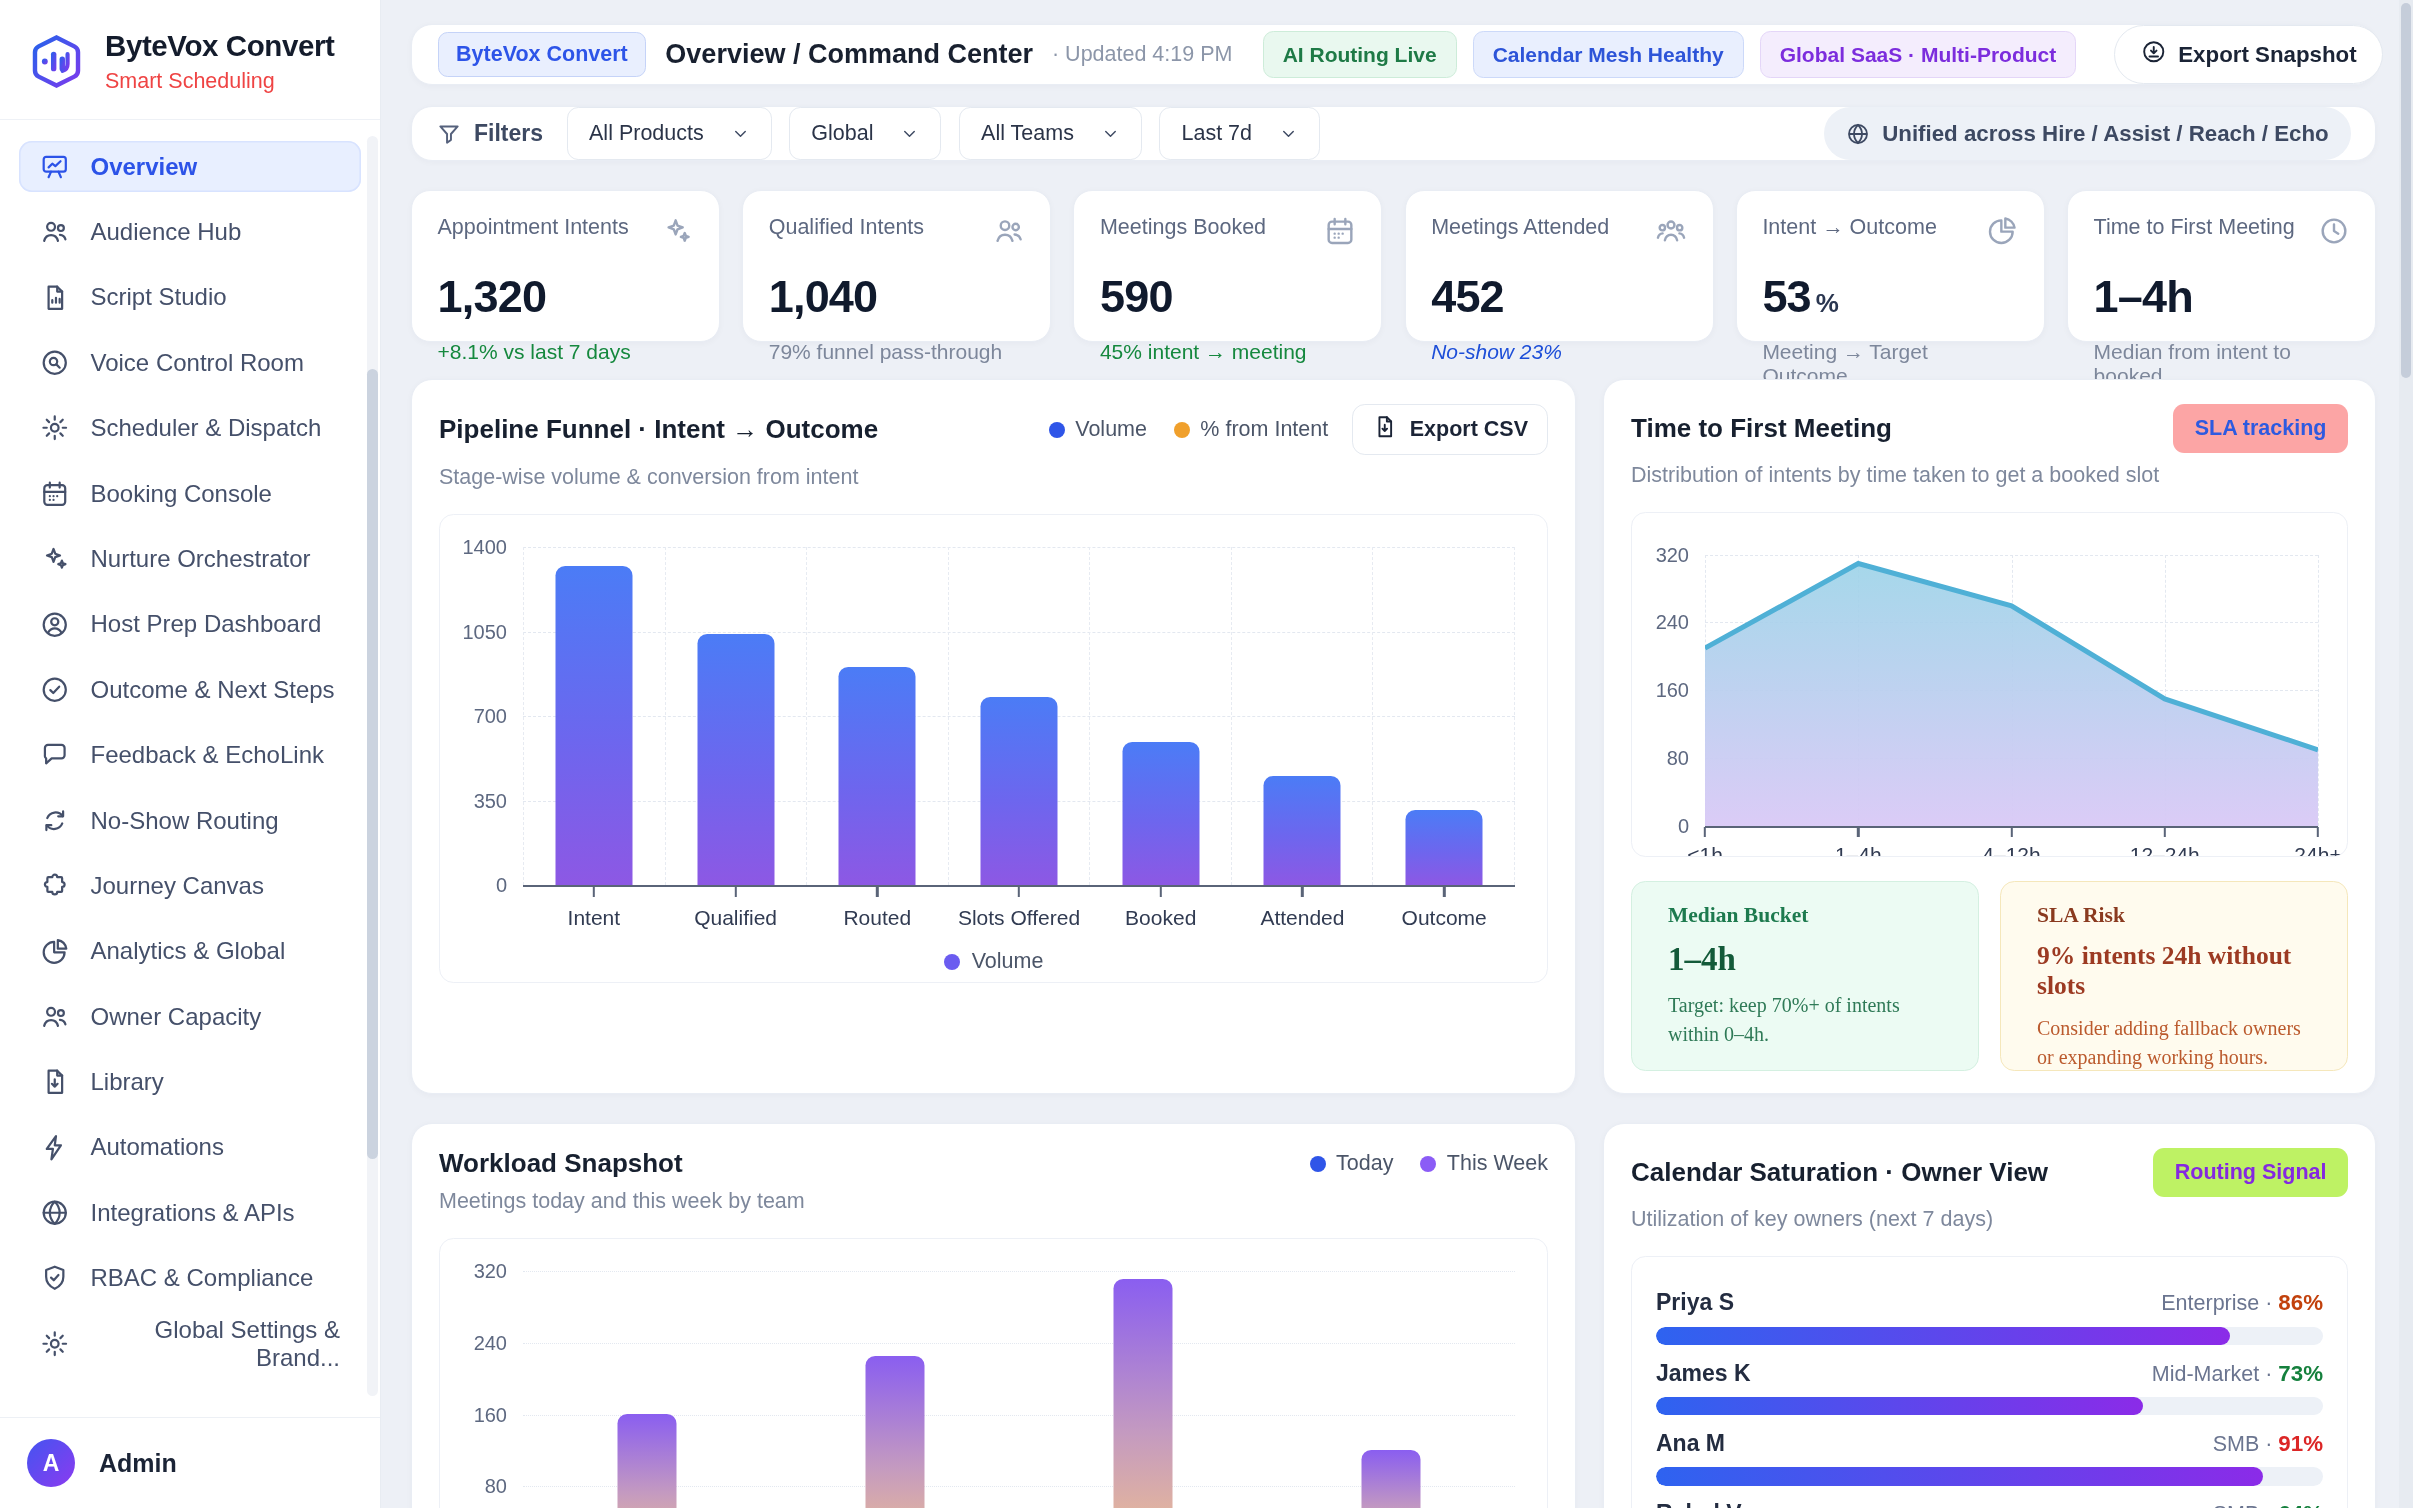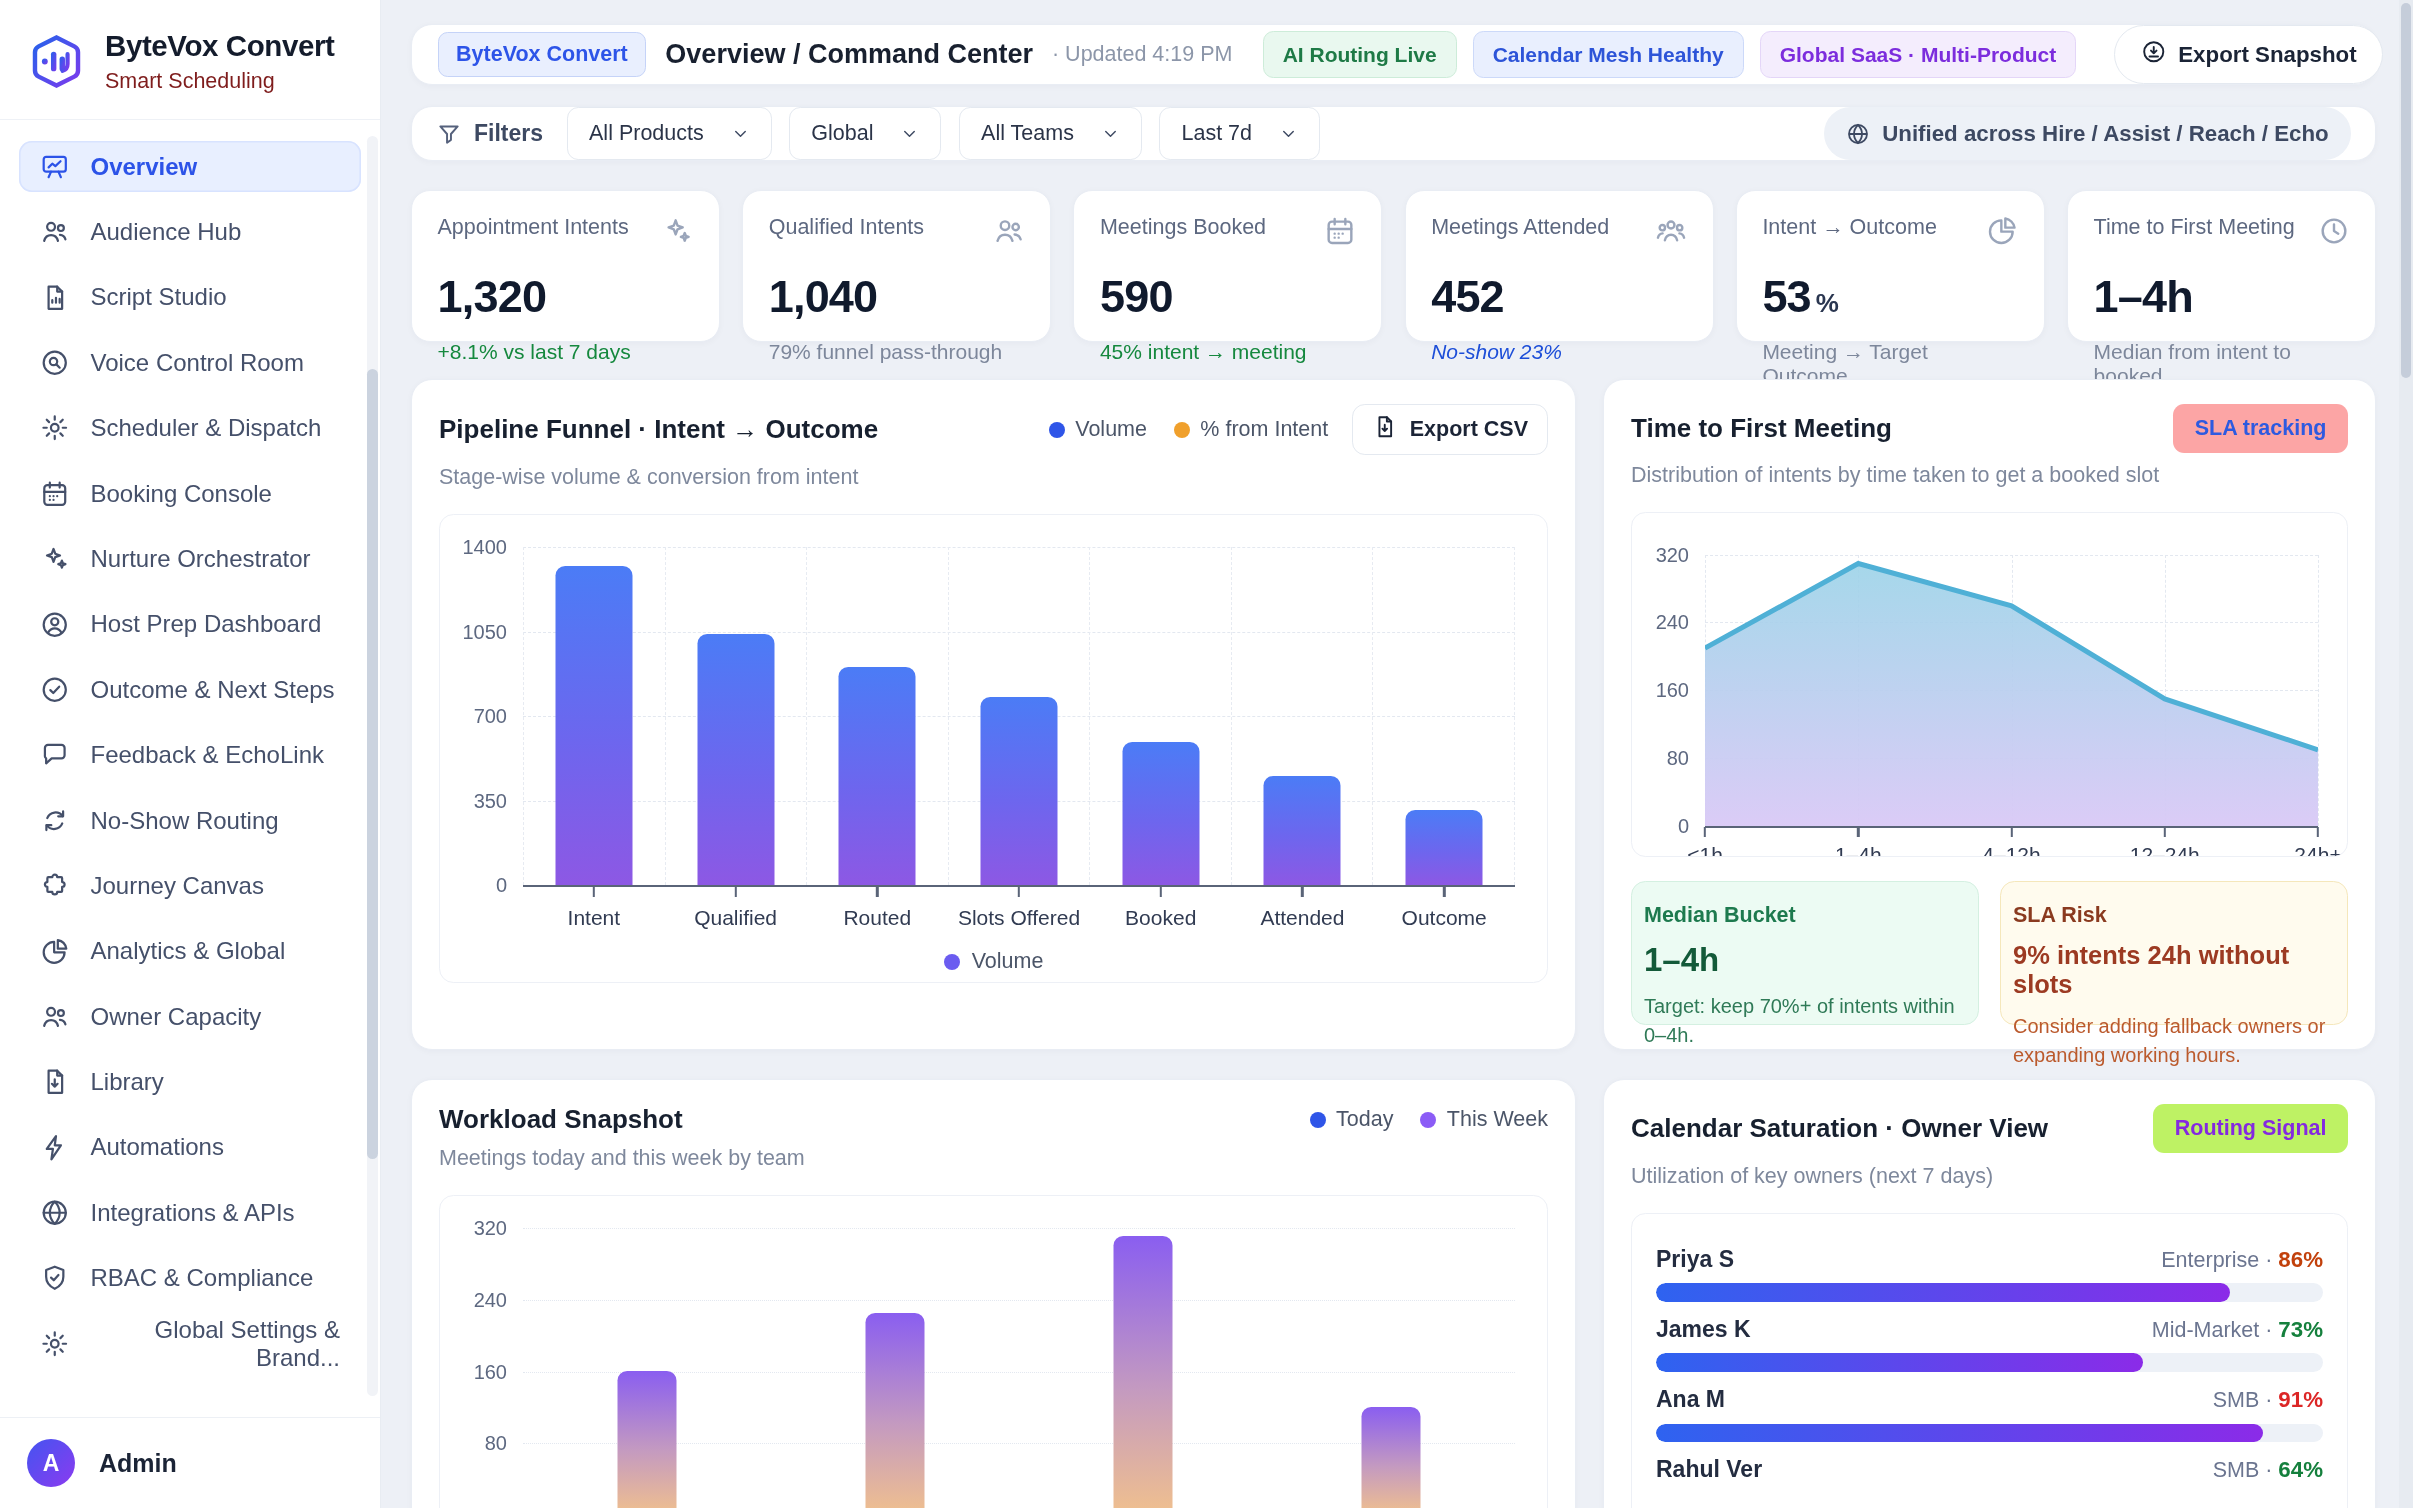--- a/index.html
+++ b/index.html
@@ -5,21 +5,21 @@
   * { margin:0; padding:0; box-sizing:border-box; }
   html,body { width:2413px; height:1508px; overflow:hidden; }
   body { background:#edf0f6; font-family:"Liberation Sans", sans-serif; color:#1a2233; }
   .app { display:flex; width:100%; height:100%; }
 
   
   .sidebar { width:381px; flex-shrink:0; background:#fff; border-right:1.6px solid #e8ecf2; display:flex; flex-direction:column; position:relative; }
   .logo-row { display:flex; align-items:center; gap:19px; padding:29px 27px 25.5px; border-bottom:1.6px solid #eef1f6; }
   .logo-badge { width:59px; height:59px; flex-shrink:0; }
   .logo-title { font-size:29.5px; font-weight:700; color:#141c2c; letter-spacing:-0.4px; }
-  .logo-sub { font-size:21.5px; color:#7f1d1d; margin-top:5.6px; }
+  .logo-sub { font-size:21.5px; color:#ef4444; margin-top:5.6px; }
   .nav { flex:1; padding:21px 19px 0; overflow:hidden;text-align:right; }
   .nav-item { display:flex; align-items:center; gap:21px; height:51px; margin-bottom:14.4px; padding:0 21px; border-radius:12.8px; color:#45506a; font-size:24px; cursor:pointer; }
   .nav-item .nicon { display:flex; }
   .nav-item svg { width:29.5px; height:29.5px; }
   .nav-item.active { background:#e8efff; box-shadow:inset 0 0 0 1.6px #d8e3ff; color:#2c53e8; font-weight:700; }
   .side-track { position:absolute; right:2.4px; top:136px; bottom:112px; width:10.4px; border-radius:6.4px; background:#f1f3f7; }
   .side-thumb { position:absolute; right:2.4px; top:369px; width:10.4px; height:790px; border-radius:6.4px; background:#cbd3df; }
   .sidebar-footer { border-top:1.6px solid #edf0f5; padding:21px 27px; display:flex; align-items:center; gap:24px; background:#fff; }
   .avatar { width:48px; height:48px; border-radius:50%; background:linear-gradient(135deg,#4454f0,#8b3bf0); color:#fff; font-weight:700; font-size:23px; display:flex; align-items:center; justify-content:center; }
   .admin-label { font-size:25px; font-weight:700; color:#1b2436; }
@@ -93,21 +93,21 @@
   .funnel-bar { width:77px; background:linear-gradient(180deg,#4b7cf6 0%, #6d66ee 55%, #8d58e4 100%); }
   .work-bar { width:59px; background:linear-gradient(180deg,#8a5ef0 0%, #c49ac0 55%, #f0c08e 100%); }
   .xlabels { position:absolute; display:flex; }
   .xl { flex:1; text-align:center; font-size:21px; color:#313b52; }
   .plot-legend { position:absolute; left:0; right:0; display:flex; justify-content:center; align-items:center; gap:12px; font-size:21.5px; color:#4b5568; }
   .area-svg { position:absolute; }
   .vgrid { position:absolute; width:0; border-left:1.6px dashed #e3e8f0; }
   .tfm-xl { position:absolute; transform:translateX(-50%); font-size:21px; color:#313b52; white-space:nowrap; }
 
   .mini-cards { display:flex; gap:21px; margin-top:24px; }
-  .mini { flex:1; border-radius:14.4px; padding:21px 12px; height:144px; }
+  .mini { flex:1; border-radius:14.4px; padding:21px 36px; height:190px;font-family:Liberation Serif, serif; }
   .mini.green { background:#ecfbf3; border:1.6px solid #d4f0e1; }
   .mini.amber { background:#fffbee; border:1.6px solid #f5e7bb; }
   .mini-title { font-size:21.5px; font-weight:700; }
   .mini.green .mini-title { color:#1d7a4e; }
   .mini.amber .mini-title { color:#8a3a1f; }
   .mini-value-lg { margin-top:12.8px; font-size:33px; font-weight:800; color:#135a39; }
   .mini-value-md { margin-top:12.8px; font-size:25.5px; font-weight:700; color:#9c3a22; }
   .mini-cap { margin-top:12.8px; font-size:20px; line-height:1.45; }
   .mini.green .mini-cap { color:#2f7a57; }
   .mini.amber .mini-cap { color:#bb5a2d; }

